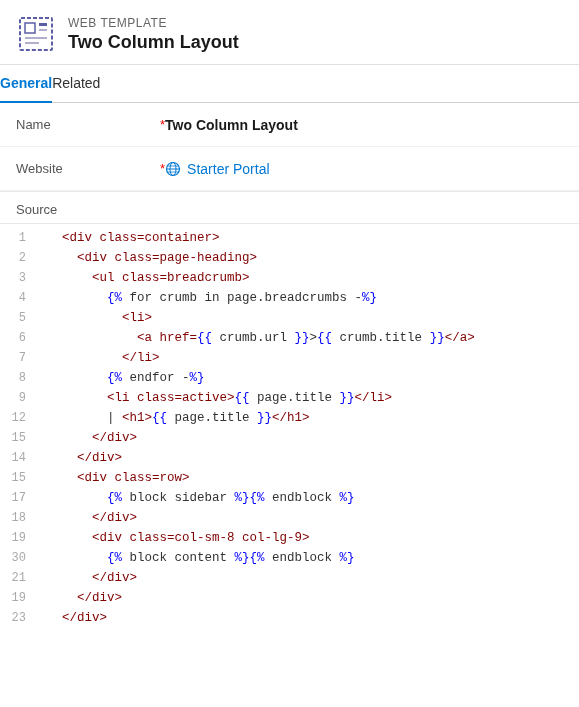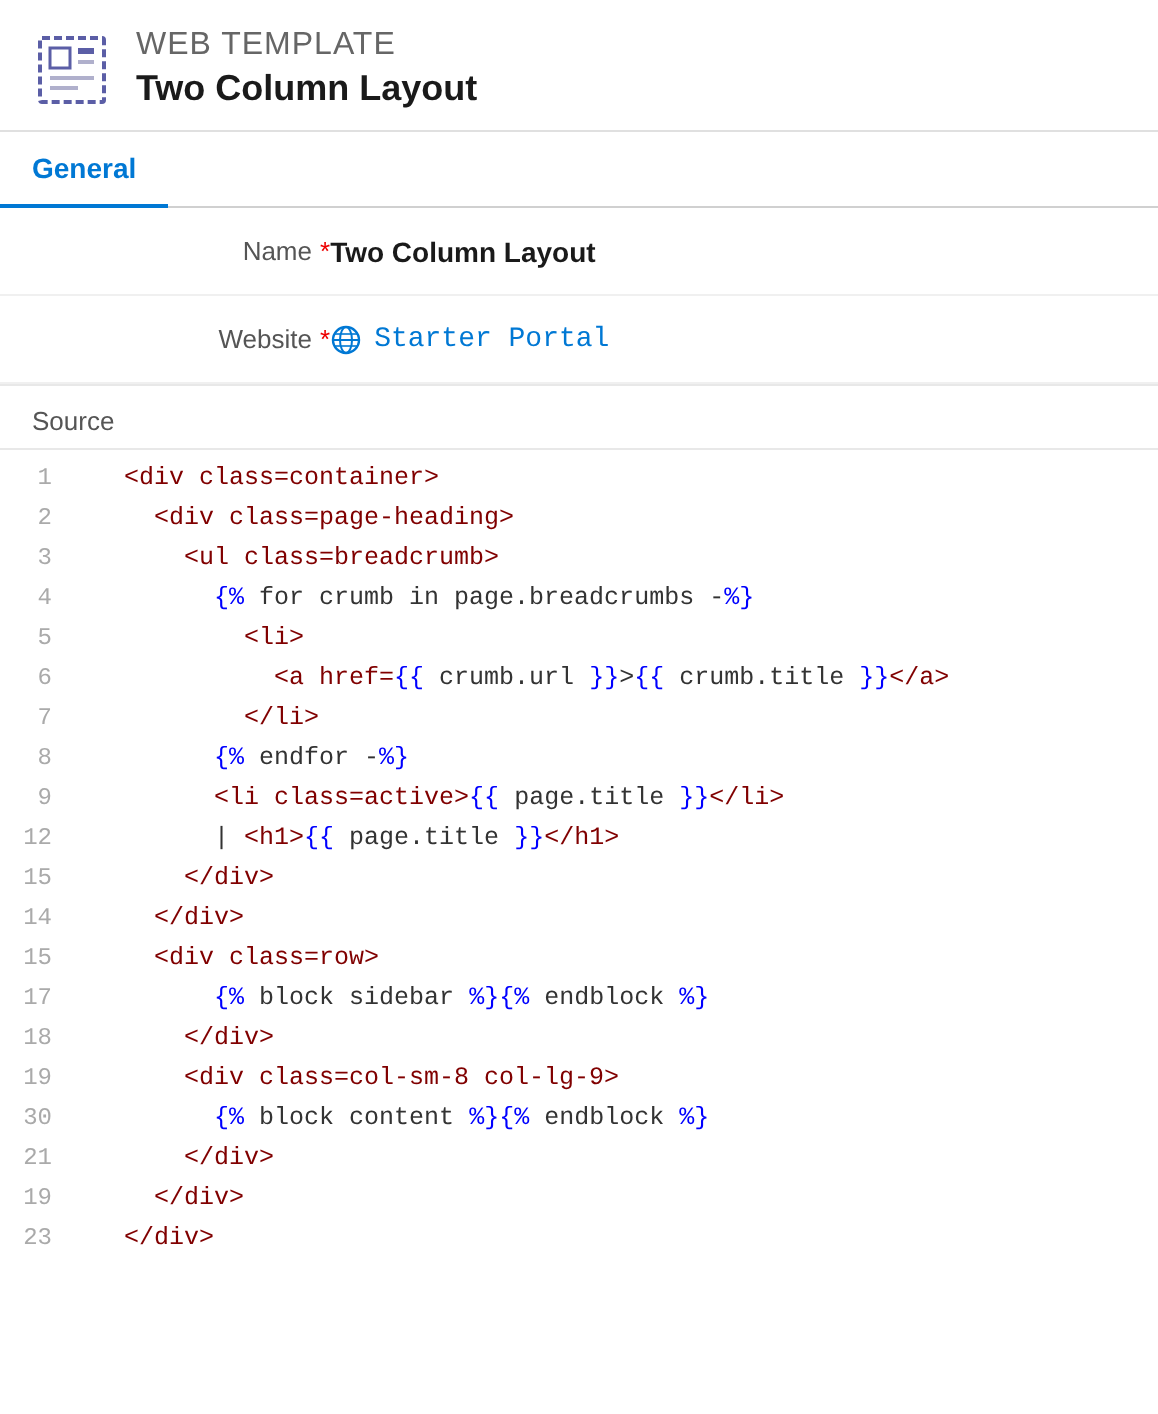--- a/index.html
+++ b/index.html
@@ -19,40 +19,40 @@
       padding: 14px 16px 10px 16px;
       border-bottom: 1px solid #e0e0e0;
     }
     .header-icon {
       width: 40px;
       height: 40px;
       margin-right: 12px;
       flex-shrink: 0;
     }
     .header-text-top {
-      font-size: 16px;
+      font-size: 12px;
       color: #666;
       text-transform: uppercase;
       letter-spacing: 0.5px;
       margin-bottom: 2px;
     }
     .header-text-bottom {
       font-size: 18px;
       font-weight: 600;
       color: #1a1a1a;
     }
 
     
     .tabs {
       display: flex;
       border-bottom: 1px solid #d0d0d0;
       padding: 0 0px;
     }
     .tab {
-      padding: 10px 16px;
+      padding: 10px 0;
       cursor: pointer;
       font-size: 14px;
       color: #333;
       border-bottom: 2px solid transparent;
       margin-bottom: -1px;
     }
     .tab.active {
       color: #0078d4;
       border-bottom: 2px solid #0078d4;
       font-weight: 600;
@@ -62,21 +62,20 @@
     .form-section {
       padding: 0 0;
       border-bottom: 1px solid #e8e8e8;
     }
     .form-row {
       display: flex;
       align-items: center;
       padding: 12px 16px;
       border-bottom: 1px solid #f0f0f0;
       min-height: 44px;
-      text-align: right;
     }
     .form-label {
       width: 140px;
       flex-shrink: 0;
       color: #555;
       font-size: 13px;
     }
     .form-required {
       color: #e00;
       margin-left: 4px;
@@ -96,21 +95,20 @@
       width: 16px;
       height: 16px;
       display: inline-flex;
       align-items: center;
       justify-content: center;
     }
     .form-link {
       color: #0078d4;
       text-decoration: none;
       font-size: 14px;
-      font-family: Liberation Mono, monospace;
     }
 
     
     .source-header {
       padding: 10px 0 6px 16px;
       font-size: 13px;
       color: #555;
       font-weight: 500;
       border-bottom: 1px solid #e8e8e8;
     }
@@ -162,20 +160,21 @@
     <rect x="9" y="28" width="14" height="2" fill="#b0b0cc"></rect>
   </svg>
   <div>
     <div class="header-text-top">WEB TEMPLATE</div>
     <div class="header-text-bottom">Two Column Layout</div>
   </div>
 </div>
 
 <div class="tabs">
   <div class="tab active">General</div>
+  <div class="tab">Related</div>
 </div>
 
 <div class="form-section">
   <div class="form-row">
     <span class="form-label">Name</span>
     <span class="form-required">*</span>
     <span class="form-value">Two Column Layout</span>
   </div>
   <div class="form-row">
     <span class="form-label">Website</span>

